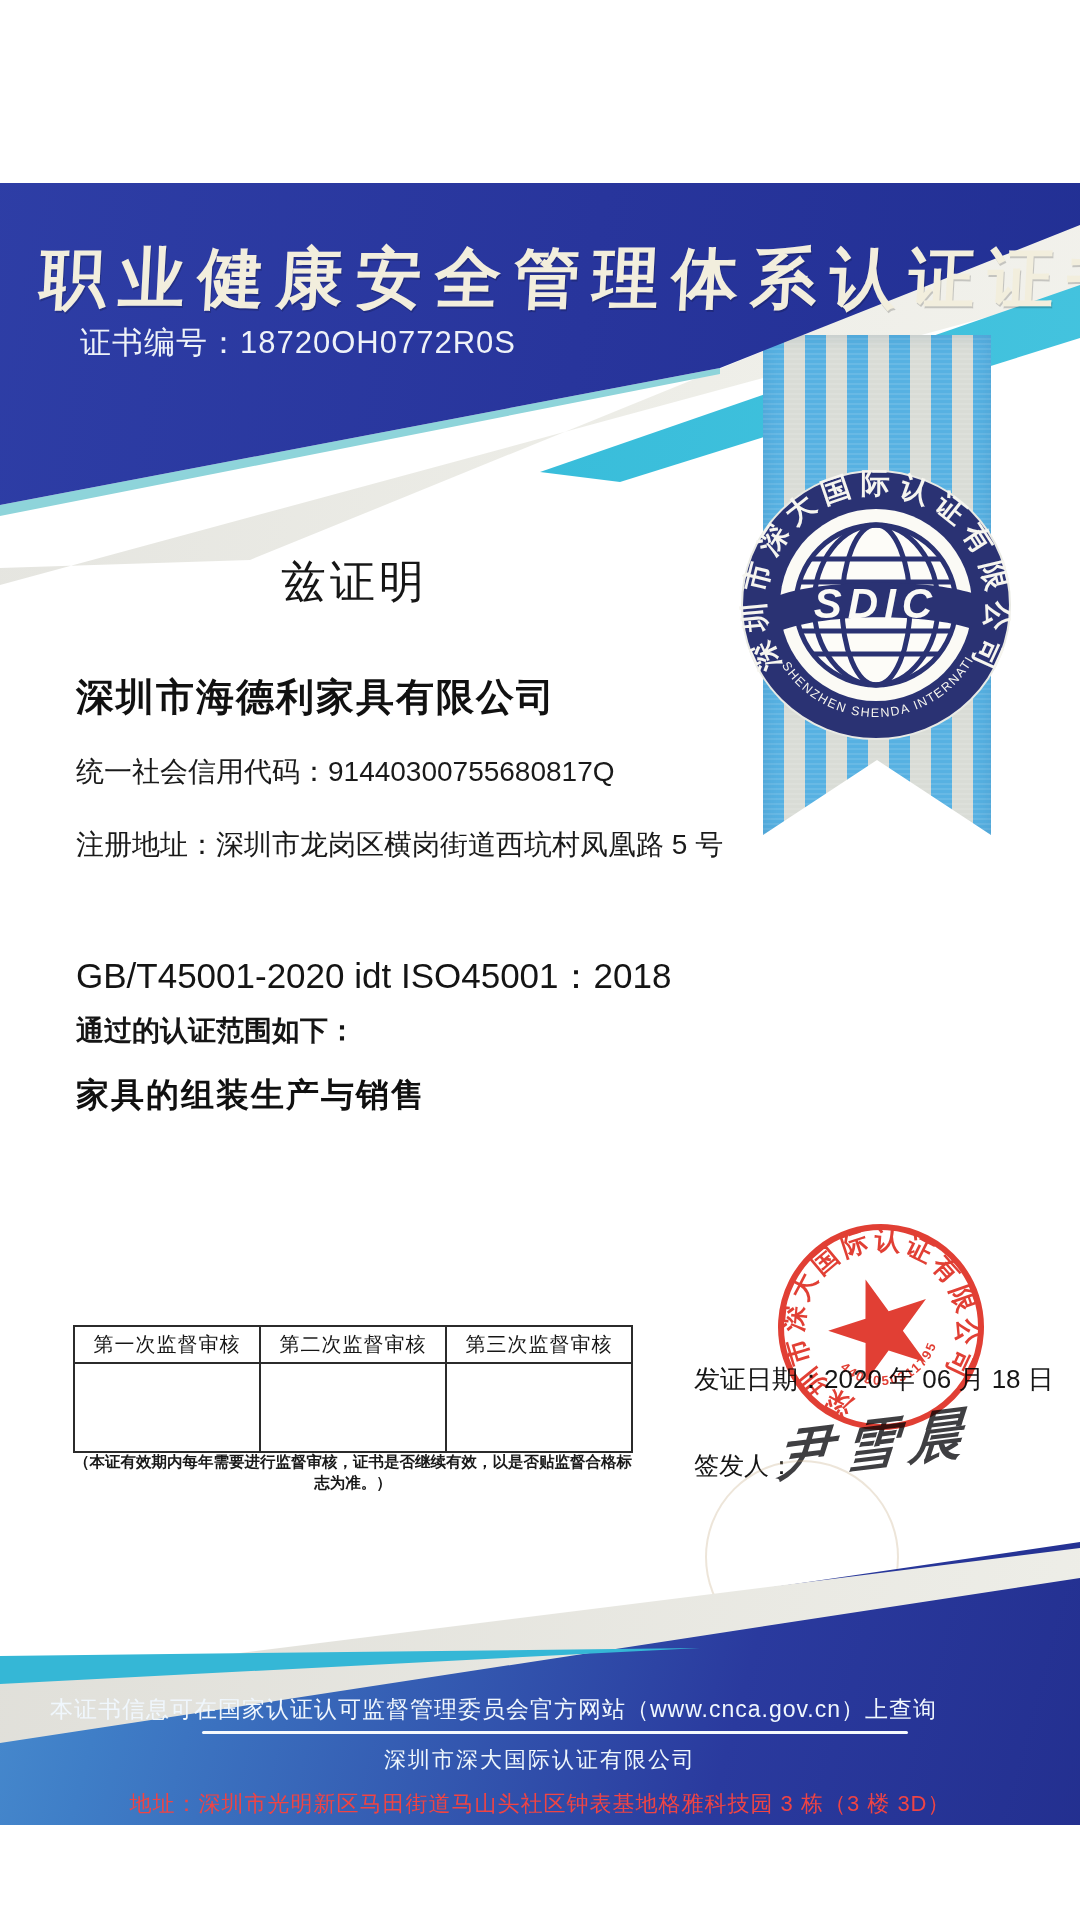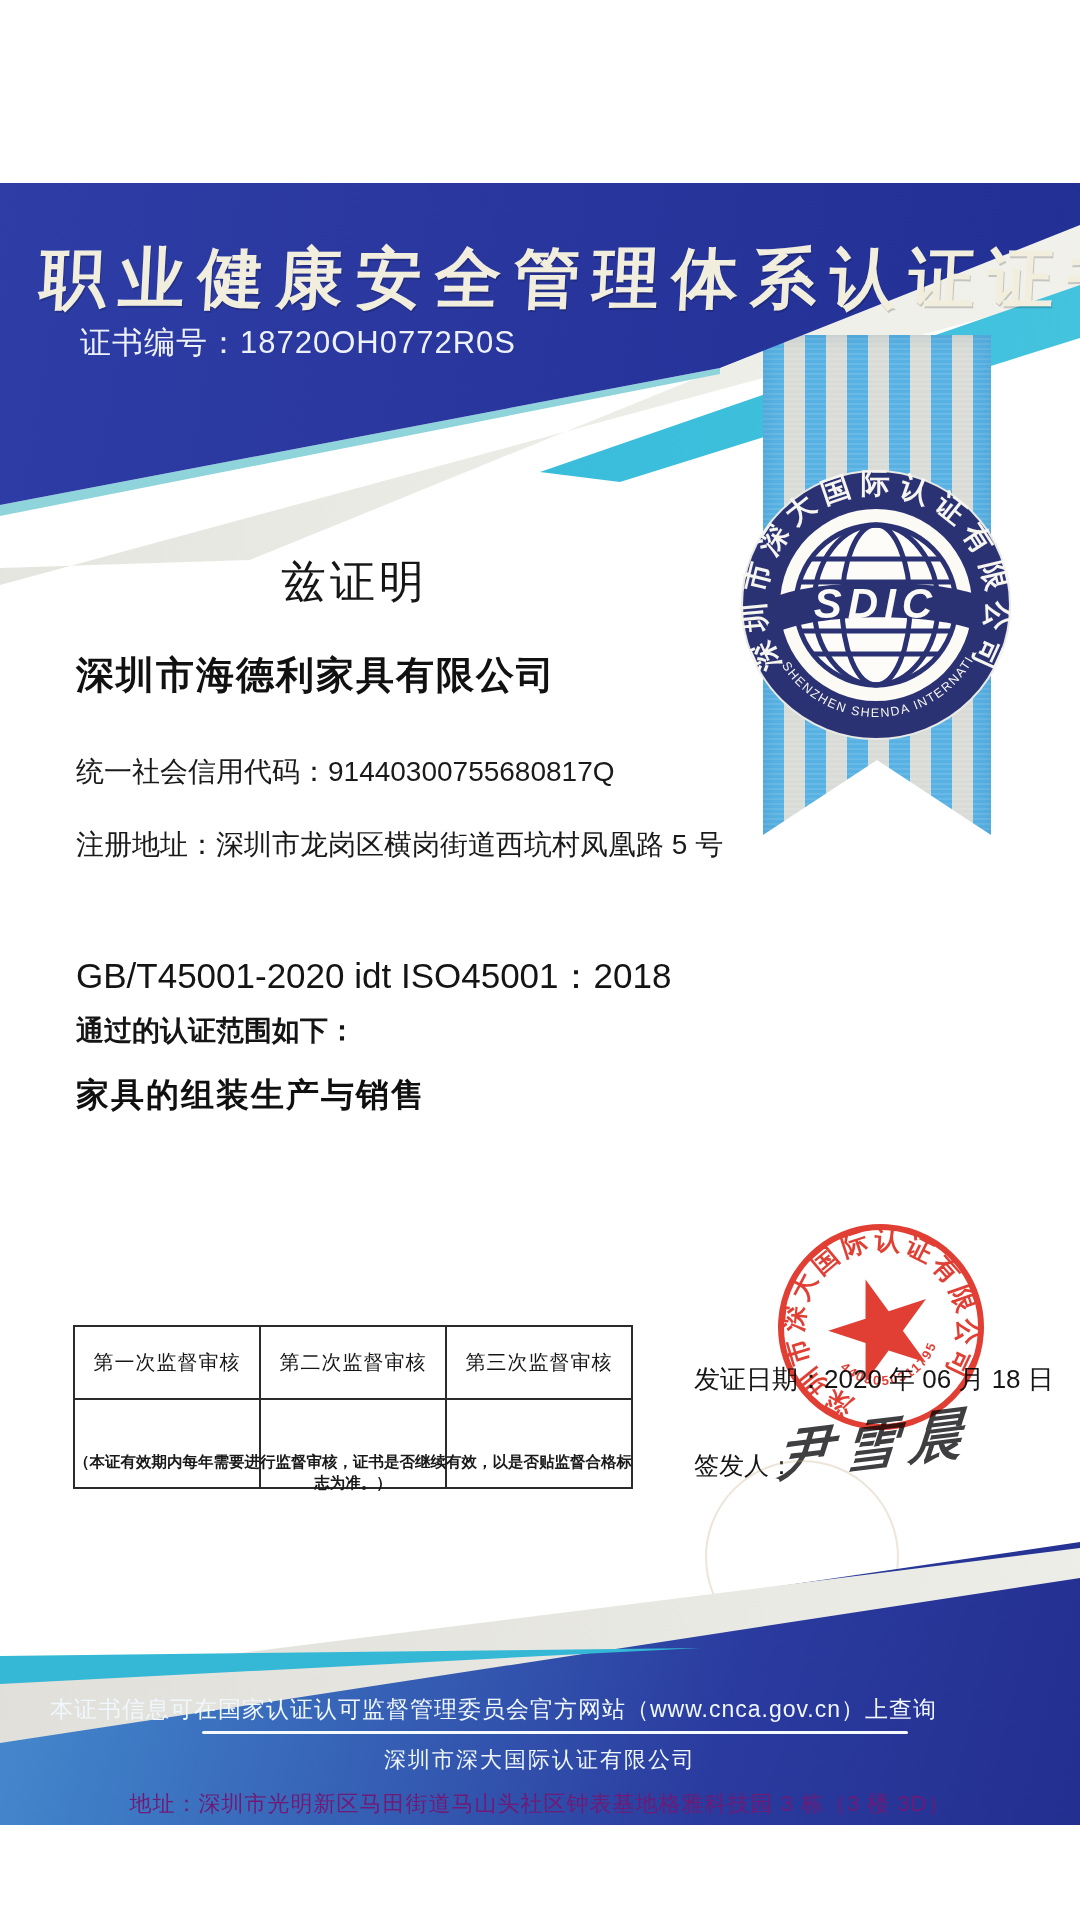--- a/index.html
+++ b/index.html
@@ -47,35 +47,35 @@
     background:
       repeating-linear-gradient(0deg,rgba(255,255,255,.10) 0 2px,rgba(0,0,0,0) 2px 5px),
       repeating-linear-gradient(90deg,#57b1e2 0 21px,#d9dcd6 21px 42px);
     clip-path:polygon(0 0,100% 0,100% 100%,50% 85%,0 100%);
     box-shadow:inset 0 0 18px rgba(40,90,140,.18);
   }
   .badge{left:731px;top:460px;width:290px;height:290px;}
 
   
   .certify-heading{left:239px;top:552px;font-size:45px;font-weight:400;color:#161616;letter-spacing:4px;margin-left:42px;}
-  .company-name{left:76px;top:650px;font-size:38px;font-weight:600;color:#111;letter-spacing:2px;}
+  .company-name{left:76px;top:672px;font-size:38px;font-weight:600;color:#111;letter-spacing:2px;}
   .line-credit{left:76px;top:753px;font-size:28px;color:#1a1a1a;}
   .line-address{left:76px;top:826px;font-size:28px;color:#1a1a1a;}
   .line-standard-intro{left:76px;top:910px;font-size:28px;font-weight:600;color:#151515;}
   .line-standard{left:76px;top:953px;font-size:35px;color:#141414;}
   .line-scope-intro{left:76px;top:1012px;font-size:28px;font-weight:600;color:#151515;}
   .line-scope{left:76px;top:1049px;font-size:33px;font-weight:600;color:#101010;letter-spacing:2px;margin-top:24px;}
 
   
   .audit-table{
     left:73px;top:1325px;width:560px;height:118px;
     border-collapse:collapse;table-layout:fixed;
   }
   .audit-table th,.audit-table td{border:2.5px solid #2b2b2b;}
-  .audit-table th{height:31px;font-size:20px;font-weight:500;letter-spacing:1px;color:#161616;padding:20px 0;}
+  .audit-table th{height:31px;font-size:20px;font-weight:500;letter-spacing:1px;color:#161616;padding:2px 0;}
   .audit-table td{height:85px;background:#fff;}
   .table-note{
     left:73px;top:1452px;width:560px;text-align:center;
     font-size:15.5px;font-weight:600;color:#191919;
   }
 
   
   .issue-date{left:694px;top:1362px;font-size:26px;font-weight:500;color:#161616;}
   .valid-until{left:694px;top:1403px;font-size:26px;font-weight:500;color:#161616;}
   .signer{left:694px;top:1449px;font-size:25px;font-weight:500;color:#161616;}
@@ -100,21 +100,21 @@
     background:linear-gradient(100deg,#dddcd6 0%,#eeeee8 100%);
     clip-path:polygon(0px 1683px,1080px 1548px,1080px 1578px,0px 1743px);
   }
   .band-footer-teal{
     background:#35b7d6;
     clip-path:polygon(0px 1656px,700px 1648px,0px 1684px);
   }
   .footer-line1{left:0;top:1694px;width:987px;text-align:center;font-size:23px;color:#f0f7fd;letter-spacing:1px;}
   .footer-rule{left:202px;top:1731px;width:706px;height:3px;background:#f4f9fd;border-radius:2px;}
   .footer-line2{left:0;top:1745px;width:1080px;text-align:center;font-size:22px;color:#eef6fc;letter-spacing:2px;}
-  .footer-line3{left:0;top:1789px;width:1080px;text-align:center;font-size:22px;color:#701a75;letter-spacing:1px;}
+  .footer-line3{left:0;top:1789px;width:1080px;text-align:center;font-size:22px;color:#ef4444;letter-spacing:1px;}
 </style>
 </head>
 <body>
 
 <div class="page">
 
   <div class="band band-white-wedge"></div>
   <div class="band band-teal-wedge"></div>
   <div class="band band-teal-edge"></div>
 

